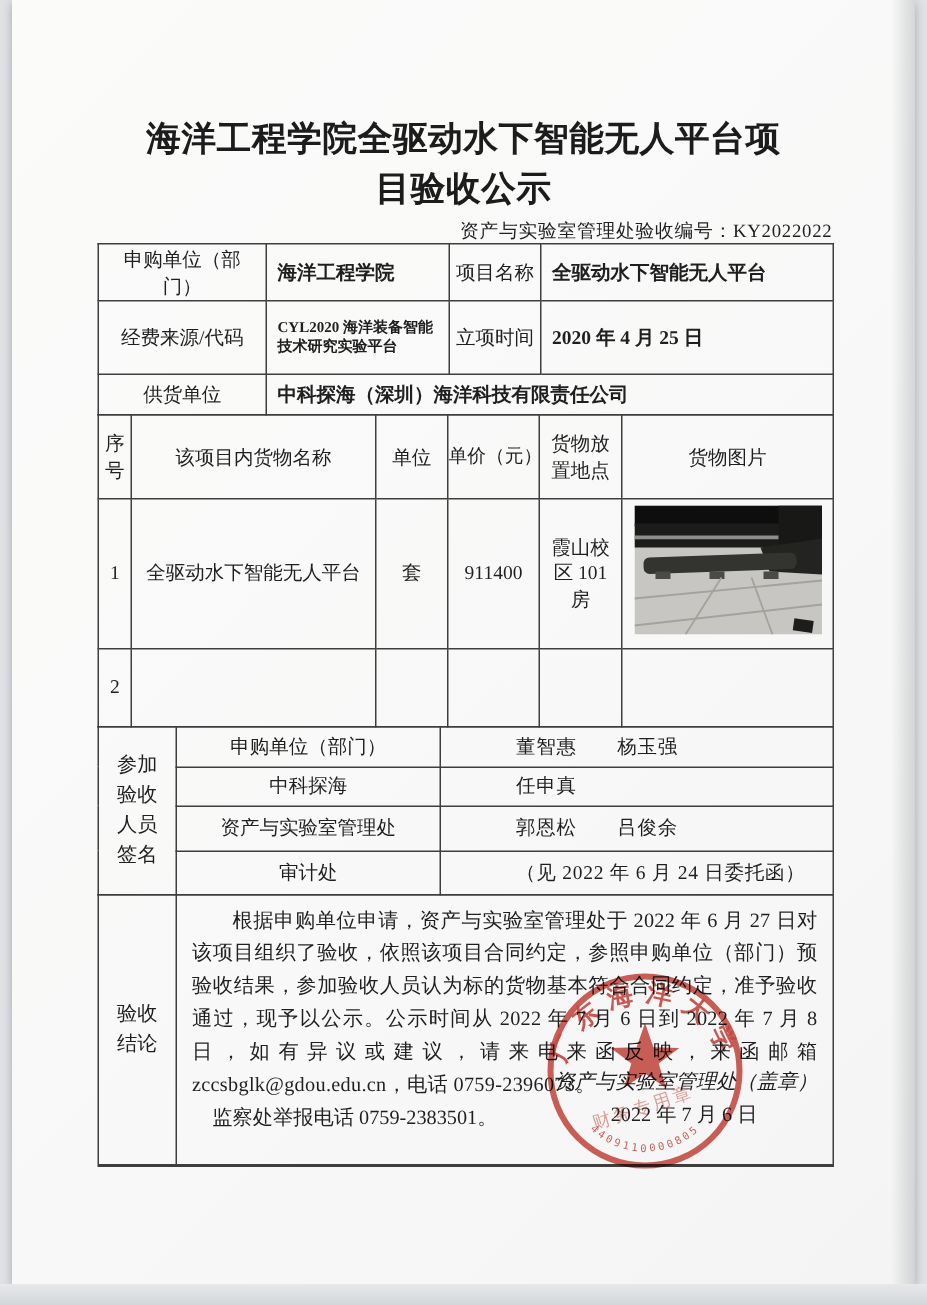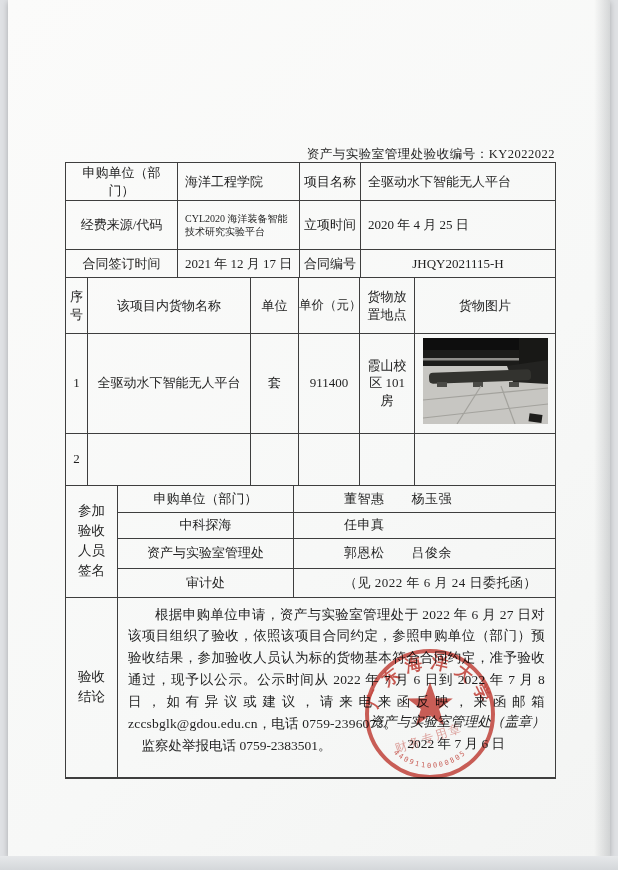--- a/index.html
+++ b/index.html
@@ -29,21 +29,21 @@
     text-align:right;font-size:12.5px;color:#1f1f1f;letter-spacing:.5px;
   }
   .tables{position:absolute;left:57px;top:163px;width:490px;}
   table{border-collapse:collapse;table-layout:fixed;width:490px;margin-top:-1px;}
   td{
     border:1px solid #3e3e3e;font-size:13px;color:#1f1f1f;
     padding:1px 4px;vertical-align:middle;line-height:1.35;
     overflow:hidden;
   }
   td.lbl{text-align:center;}
-  td.val{text-align:left;padding-left:7px;}
+  td.val{text-align:left;padding-left:7px;font-weight:bold;}
   td.ctr{text-align:center;}
   .vlabel{width:30px;margin:12px auto;text-align:center;line-height:1.5;font-size:13.5px;}
   .hdr{text-align:center;white-space:nowrap;}
   .hdr-wrap{text-align:center;}
   .goods-name{text-align:center;}
   .photo-cell{padding:4px 6px;text-align:center;vertical-align:middle;}
   .names{padding-left:50px;letter-spacing:.5px;}
   .concl-cell{position:relative;vertical-align:top;padding:6px 10px 20px 10px;}
   .concl-body{
     text-indent:2em;text-align:justify;line-height:1.62;font-size:13.5px;
@@ -60,20 +60,21 @@
   .bottom-strip{
     position:absolute;left:0;right:0;bottom:0;height:14px;
     background:linear-gradient(180deg,#e6e8ea,#d4d7da);
   }
 </style>
 </head>
 <body>
 
 <div class="paper">
 
+  <h1 class="doc-title">海洋工程学院全驱动水下智能无人平台项目验收公示</h1>
 
   <div class="ref-line">资产与实验室管理处验收编号：KY2022022</div>
 
   <div class="tables">
 
     <table>
       <colgroup>
           <col style="width:112px">
           <col style="width:122px">
           <col style="width:61px">
@@ -85,25 +86,23 @@
         <td class="val">海洋工程学院</td>
         <td class="lbl">项目名称</td>
         <td class="val">全驱动水下智能无人平台</td>
       </tr>
       <tr style="height:49px">
         <td class="lbl">经费来源/代码</td>
         <td class="val" style="font-size:10px">CYL2020 海洋装备智能技术研究实验平台</td>
         <td class="lbl">立项时间</td>
         <td class="val">2020 年 4 月 25 日</td>
       </tr>
-      <tr style="height:28px">
-        <td class="lbl">合同签订时间</td>
-        <td class="val">2021 年 12 月 17 日</td>
-        <td class="lbl">合同编号</td>
-        <td class="ctr">JHQY2021115-H</td>
+      <tr style="height:27px">
+        <td class="lbl">供货单位</td>
+        <td class="val" colspan="3">中科探海（深圳）海洋科技有限责任公司</td>
       </tr>
     </tbody>
       </table>
 
     <table>
       <colgroup>
           <col style="width:22px">
           <col style="width:163px">
           <col style="width:48px">
           <col style="width:61px">

